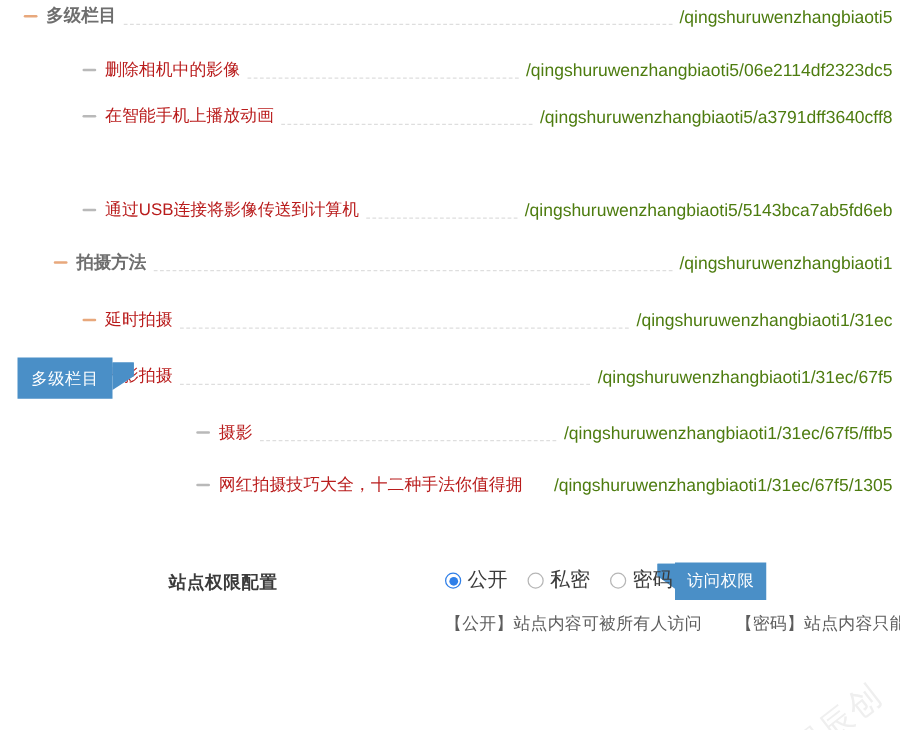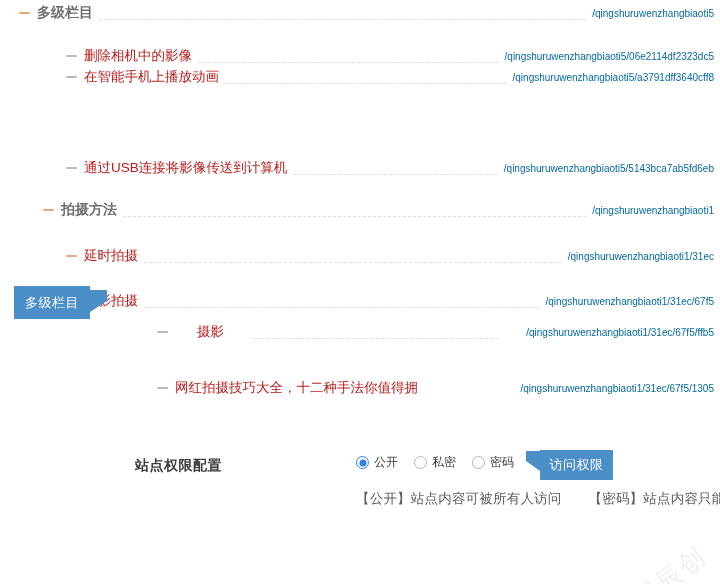--- a/index.html
+++ b/index.html
@@ -63,22 +63,22 @@
     min-width: 8px;
     height: 1px;
     margin: 0 6px;
     border-bottom: 1px dashed #dedede;
     position: relative;
     top: 6px;
   }
 
   .row-url {
     flex: 0 0 auto;
-    font-size: 10px;
-    color: #0369a1;
+    font-size: 14px;
+    color: #4d7c0f;
     white-space: nowrap;
     padding-right: 6px;
   }
 
   
   .tree-row.level-1 { padding-left: 19px; }
   .tree-row.level-2 { padding-left: 66px; }
   .tree-row.level-3 { padding-left: 157px; }
 
   
@@ -164,21 +164,21 @@
     left: 356px;
     top: 14px;
     display: flex;
     align-items: center;
     gap: 16px;
   }
   .radio-option {
     display: flex;
     align-items: center;
     gap: 5px;
-    font-size: 12px;
+    font-size: 16px;
     color: #3b3b3b;
     cursor: pointer;
     white-space: nowrap;
   }
   .radio-dot {
     width: 13px;
     height: 13px;
     border-radius: 50%;
     border: 1px solid #b6b6b6;
     background: #ffffff;
@@ -241,21 +241,21 @@
       <span class="row-label">多级栏目</span>
       <span class="row-leader"></span>
       <span class="row-url">/qingshuruwenzhangbiaoti5</span>
     </div>
     <div class="tree-row level-2" style="top: 43px;">
       <span class="row-dash"></span>
       <span class="row-label">删除相机中的影像</span>
       <span class="row-leader"></span>
       <span class="row-url">/qingshuruwenzhangbiaoti5/06e2114df2323dc5</span>
     </div>
-    <div class="tree-row level-2" style="top: 64px;">
+    <div class="tree-row level-2" style="top: 80px;">
       <span class="row-dash"></span>
       <span class="row-label">在智能手机上播放动画</span>
       <span class="row-leader"></span>
       <span class="row-url">/qingshuruwenzhangbiaoti5/a3791dff3640cff8</span>
     </div>
     <div class="tree-row level-2" style="top: 155px;">
       <span class="row-dash"></span>
       <span class="row-label">通过USB连接将影像传送到计算机</span>
       <span class="row-leader"></span>
       <span class="row-url">/qingshuruwenzhangbiaoti5/5143bca7ab5fd6eb</span>
@@ -271,21 +271,21 @@
       <span class="row-label">延时拍摄</span>
       <span class="row-leader"></span>
       <span class="row-url">/qingshuruwenzhangbiaoti1/31ec</span>
     </div>
     <div class="tree-row level-2" style="top: 288px;">
       <span class="row-dash accent"></span>
       <span class="row-label">光影拍摄</span>
       <span class="row-leader"></span>
       <span class="row-url">/qingshuruwenzhangbiaoti1/31ec/67f5</span>
     </div>
-    <div class="tree-row level-3" style="top: 319px; gap: 22px;">
+    <div class="tree-row level-3" style="top: 333px;">
       <span class="row-dash"></span>
       <span class="row-label">摄影</span>
       <span class="row-leader"></span>
       <span class="row-url">/qingshuruwenzhangbiaoti1/31ec/67f5/ffb5</span>
     </div>
     <div class="tree-row level-3 no-leader" style="top: 375px;">
       <span class="row-dash"></span>
       <span class="row-label clipped">网红拍摄技巧大全，十二种手法你值得拥</span>
       <span class="row-leader"></span>
       <span class="row-url">/qingshuruwenzhangbiaoti1/31ec/67f5/1305</span>

